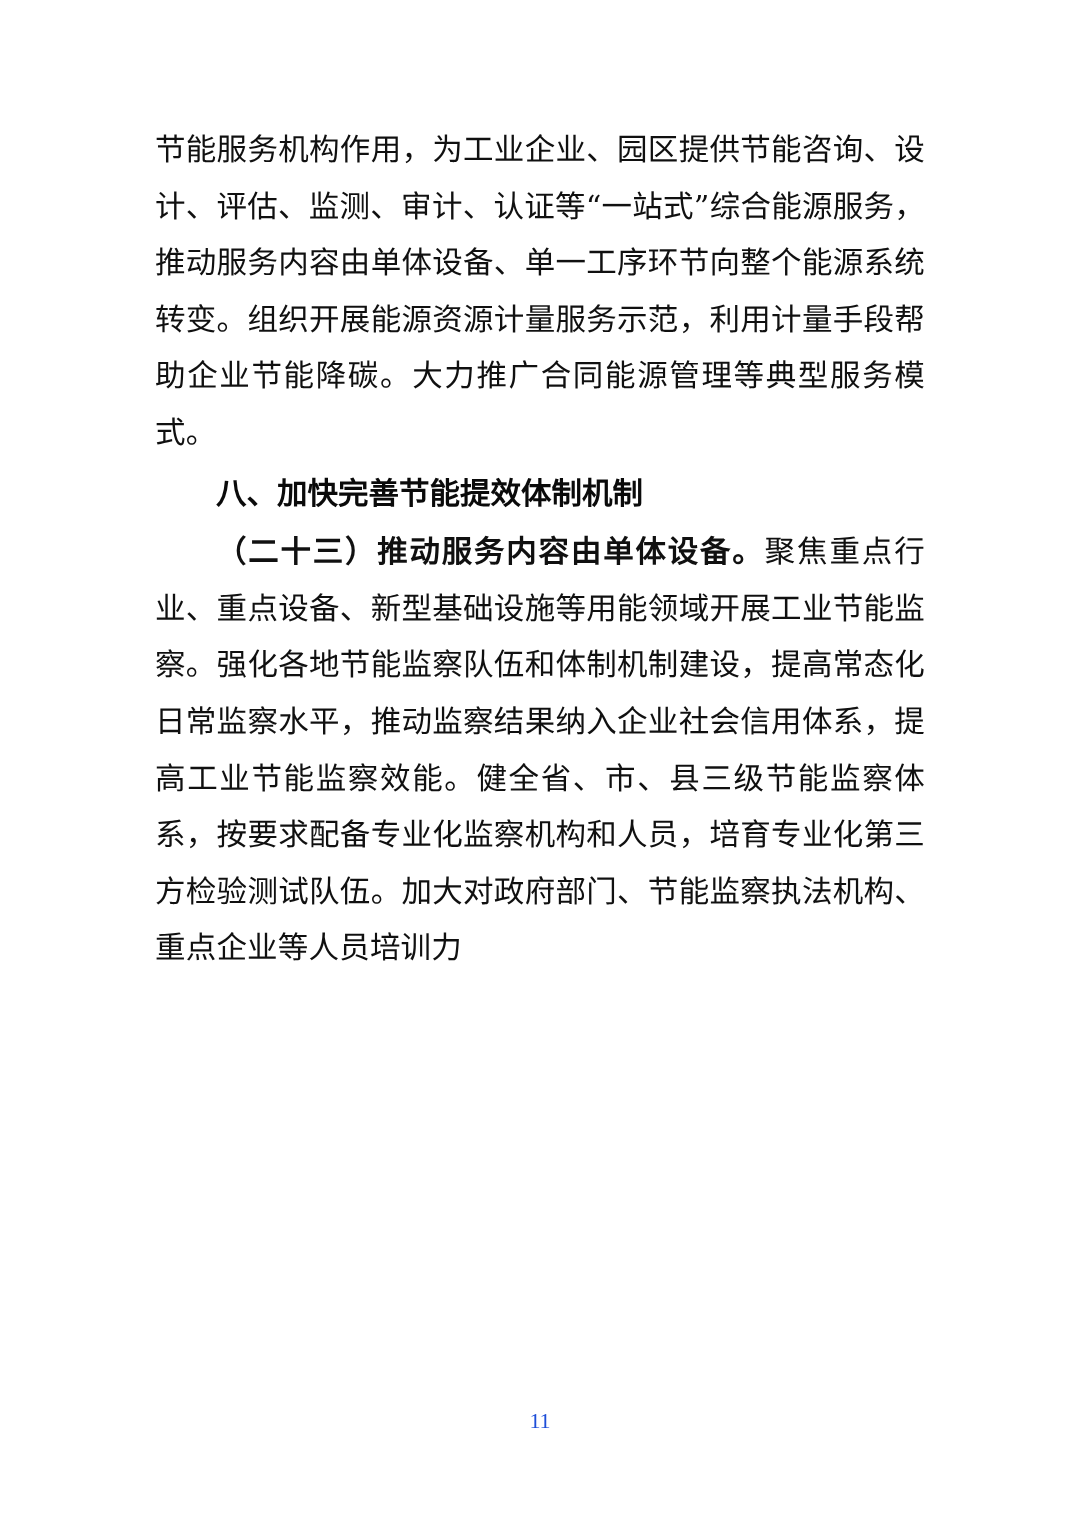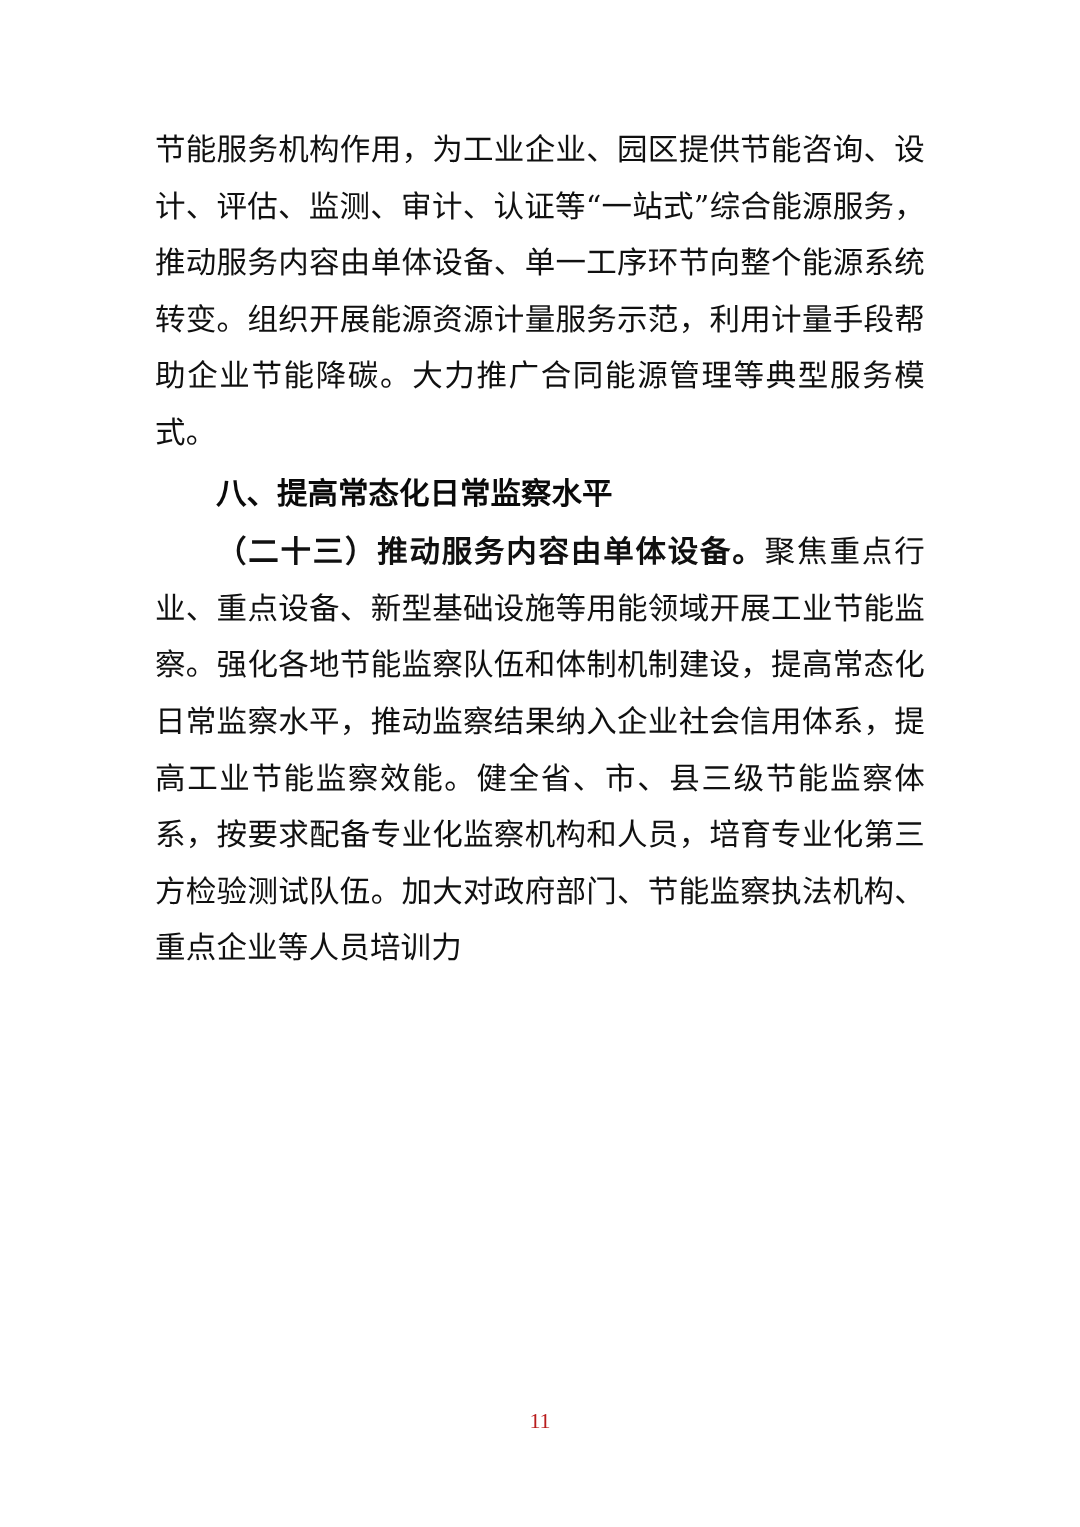--- a/index.html
+++ b/index.html
@@ -56,33 +56,33 @@
     color: #0a0a0a;
   }
   .page-number {
     position: absolute;
     left: 0;
     right: 0;
     top: 1408px;
     text-align: center;
     font-size: 22px;
     font-family: "Liberation Serif", "DejaVu Serif", serif;
-    color: #b91c1c;
+    color: #1d4ed8;
   }
 </style>
 </head>
 <body>
 
 <div class="page">
   <div class="content">
 
     <p class="para">节能服务机构作用，为工业企业、园区提供节能咨询、设计、评估、监测、审计、认证等“一站式”综合能源服务，推动服务内容由单体设备、单一工序环节向整个能源系统转变。组织开展能源资源计量服务示范，利用计量手段帮助企业节能降碳。大力推广合同能源管理等典型服务模式。</p>
 
 
-    <h2 class="heading">八、提高常态化日常监察水平</h2>
+    <h2 class="heading">八、加快完善节能提效体制机制</h2>
 
 
     <p class="para indent">
       <span class="lead">（二十三）推动服务内容由单体设备。</span><span>聚焦重点行业、重点设备、新型基础设施等用能领域开展工业节能监察。强化各地节能监察队伍和体制机制建设，提高常态化日常监察水平，推动监察结果纳入企业社会信用体系，提高工业节能监察效能。健全省、市、县三级节能监察体系，按要求配备专业化监察机构和人员，培育专业化第三方检验测试队伍。加大对政府部门、节能监察执法机构、重点企业等人员培训力</span>
     </p>
 
   </div>
 
   <div class="page-number">11</div>
 </div>

